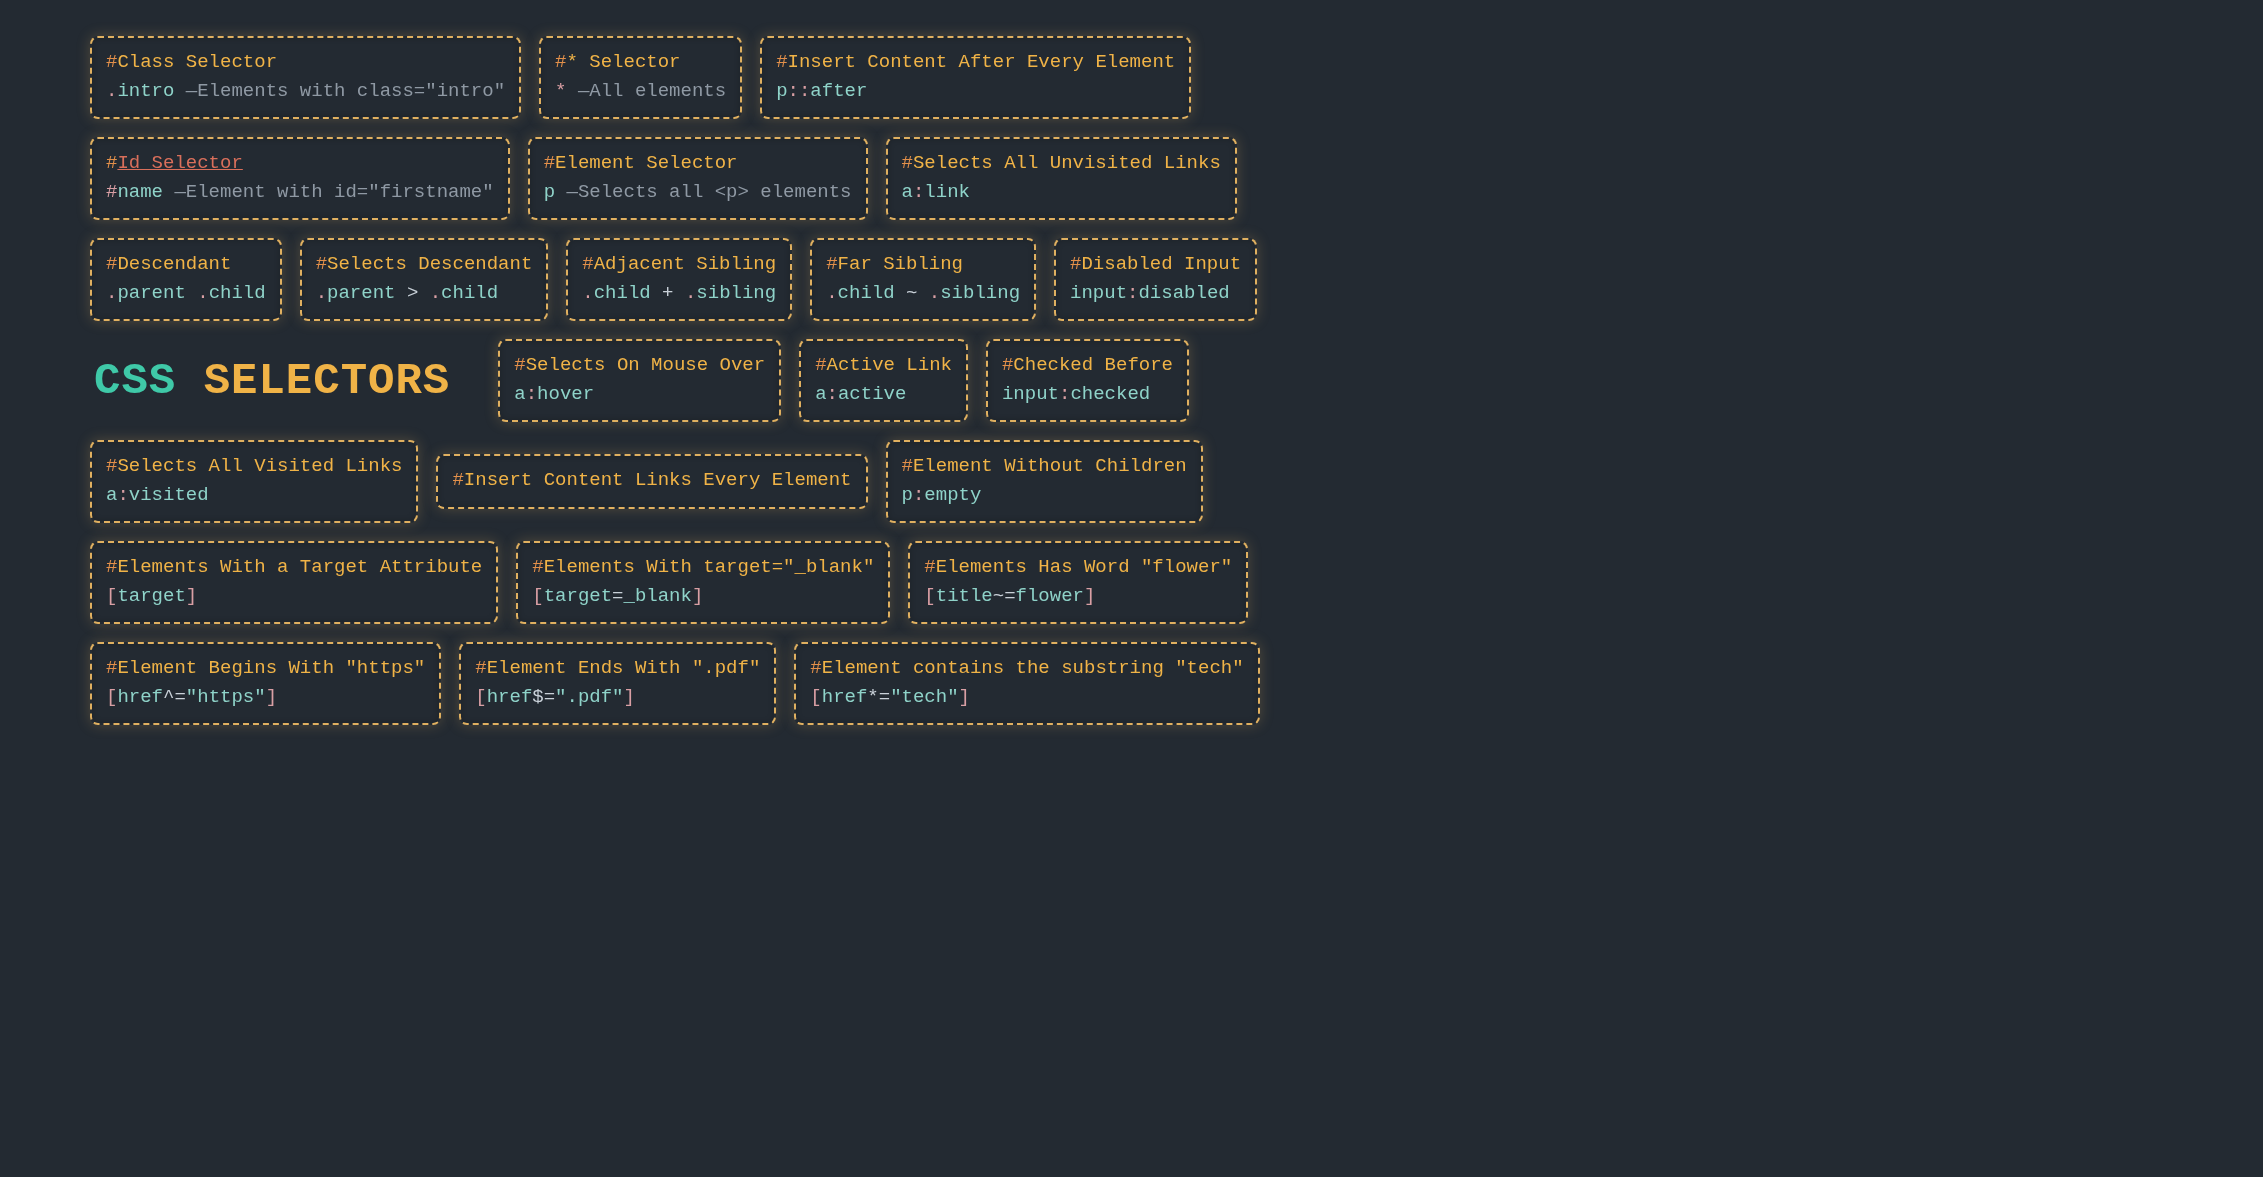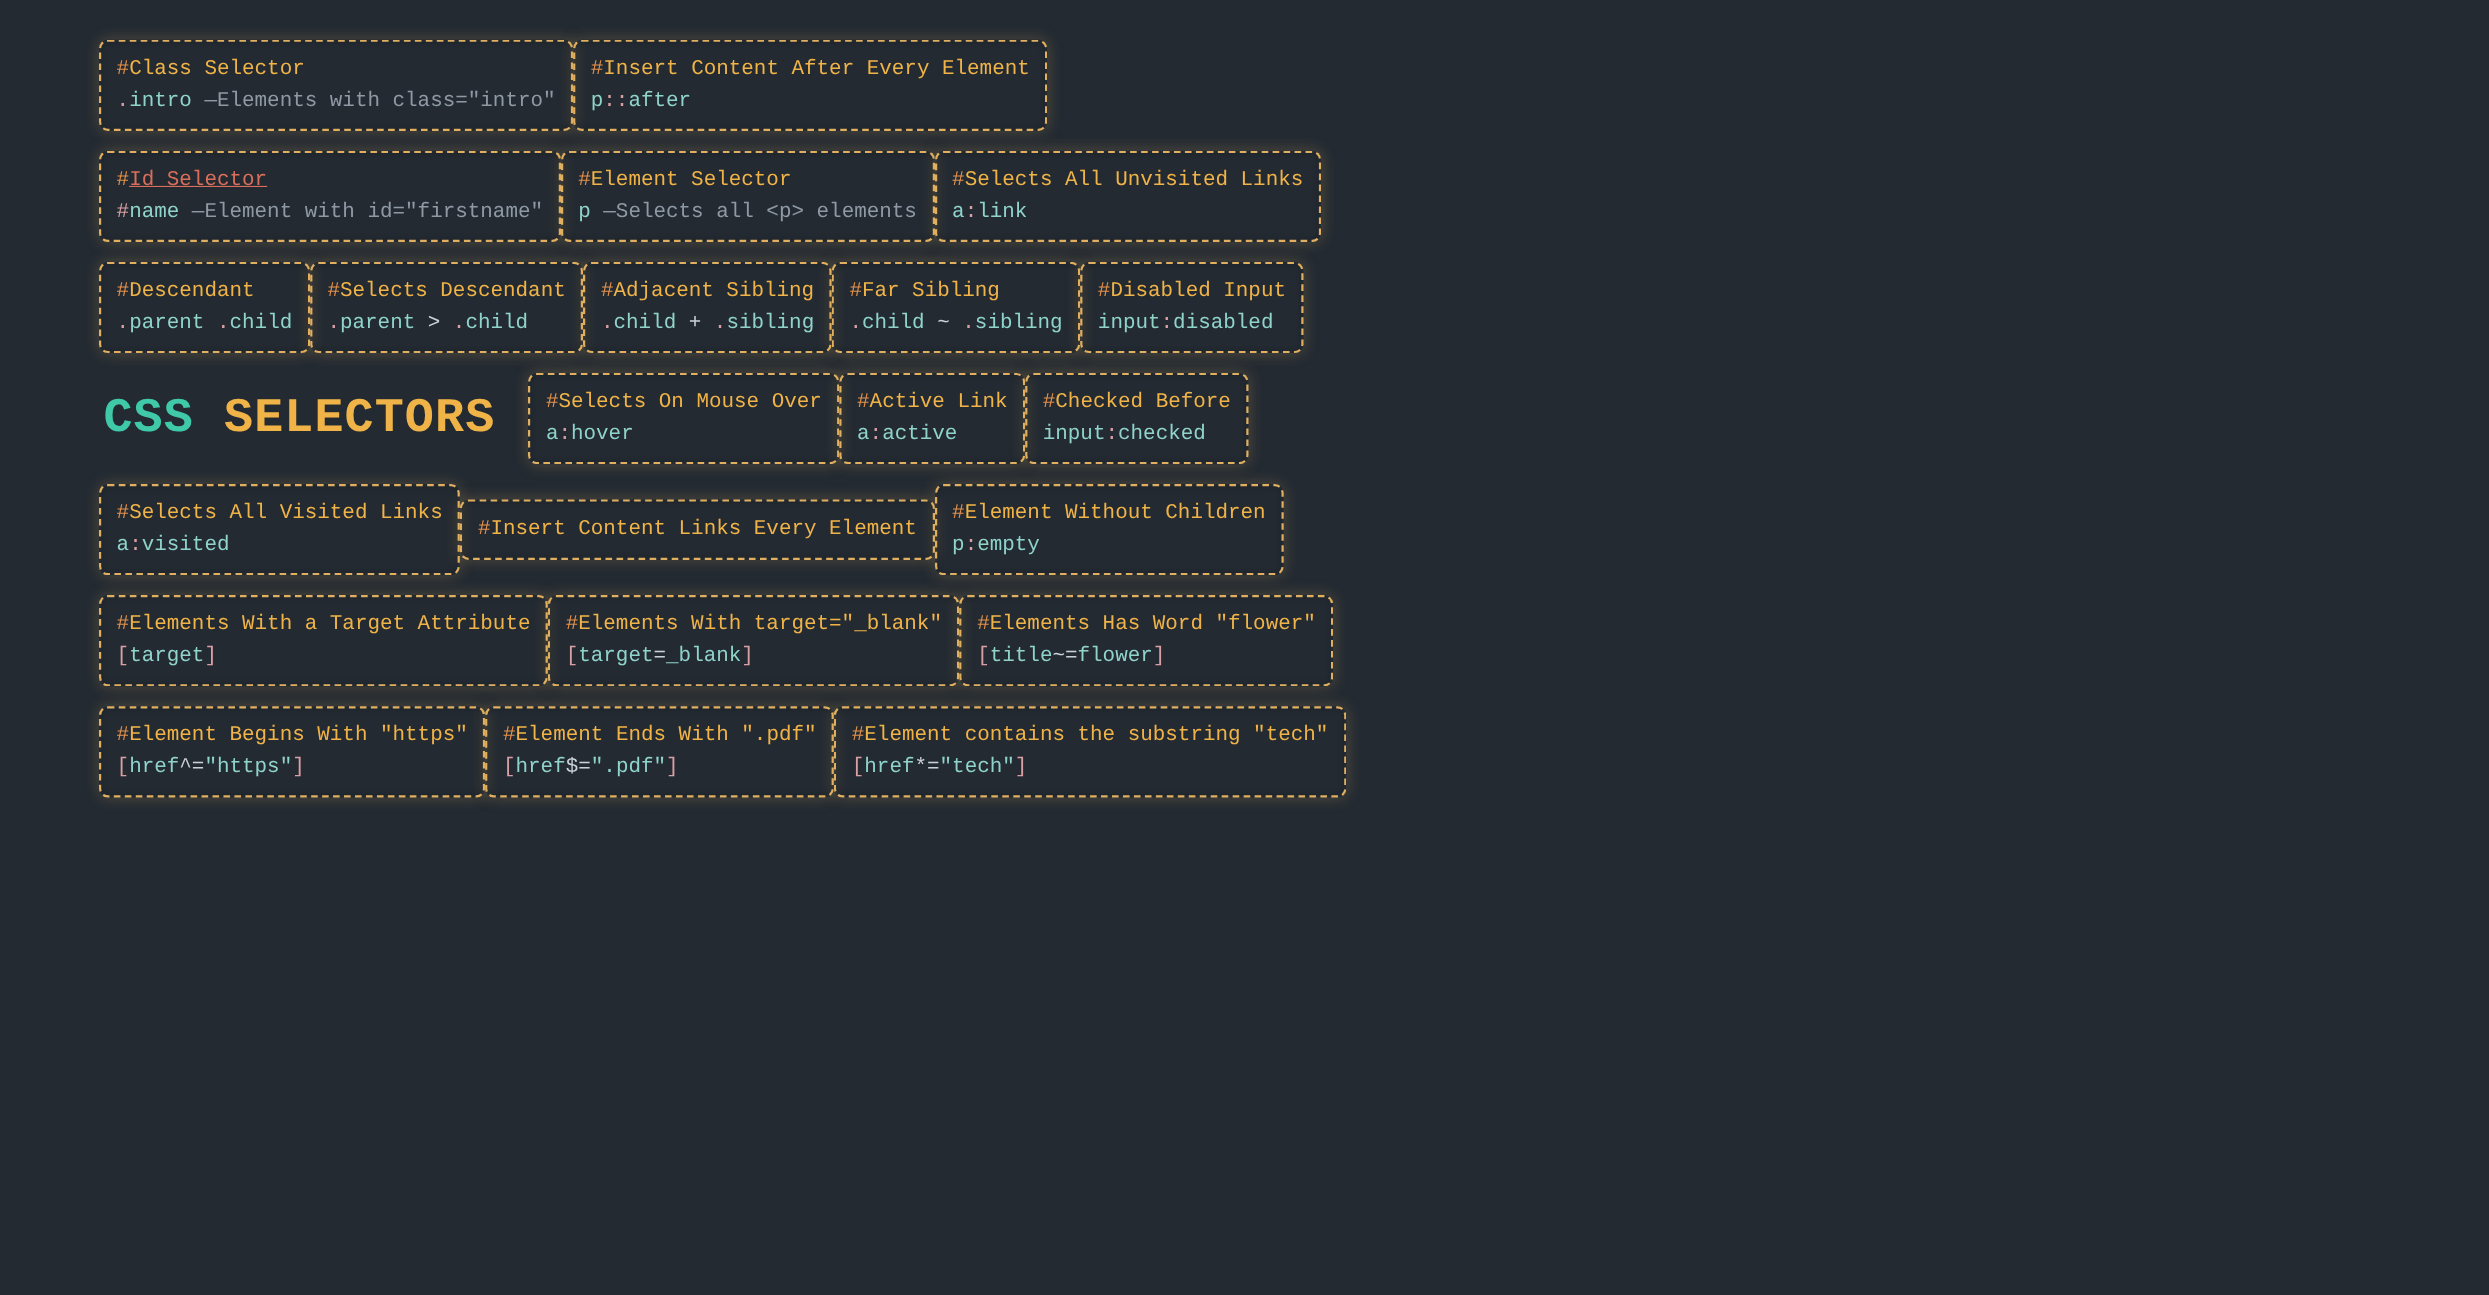--- a/index.html
+++ b/index.html
@@ -6,21 +6,21 @@
   body {
     background: #232a32;
     font-family: "Menlo", "Consolas", "Courier New", monospace;
     width: 1560px;
     height: 811px;
     overflow: hidden;
     padding: 36px 90px;
   }
   .row {
     display: flex;
-    gap: 0;
+    gap: 18px;
     margin-bottom: 18px;
     align-items: center;
   }
   .card {
     border: 2px dashed #e0b060;
     border-radius: 8px;
     padding: 10px 14px 12px 14px;
     box-shadow: 0 0 14px rgba(224,176,96,0.25), inset 0 0 6px rgba(0,0,0,0.2);
     line-height: 1.5;
     font-size: 19px;
@@ -44,20 +44,24 @@
   .dim   { color: #8f99a4; }
   .plain { color: #c9d1d9; }
 </style>
 </head>
 <body>
 
 <div class="row">
   <div class="card">
     <div><span class="hash">#</span><span class="head">Class Selector</span></div>
     <div><span class="sym">.</span><span class="kw">intro</span><span class="dim"> —Elements with class="intro"</span></div>
+  </div>
+  <div class="card">
+    <div><span class="hash">#</span><span class="head">* Selector</span></div>
+    <div><span class="sym">*</span><span class="dim">  —All elements</span></div>
   </div>
   <div class="card">
     <div><span class="hash">#</span><span class="head">Insert Content After Every Element</span></div>
     <div><span class="kw">p</span><span class="sym">::</span><span class="kw">after</span></div>
   </div>
 </div>
 
 <div class="row">
   <div class="card">
     <div><span class="hash">#</span><span class="head-red">Id Selector</span></div>

